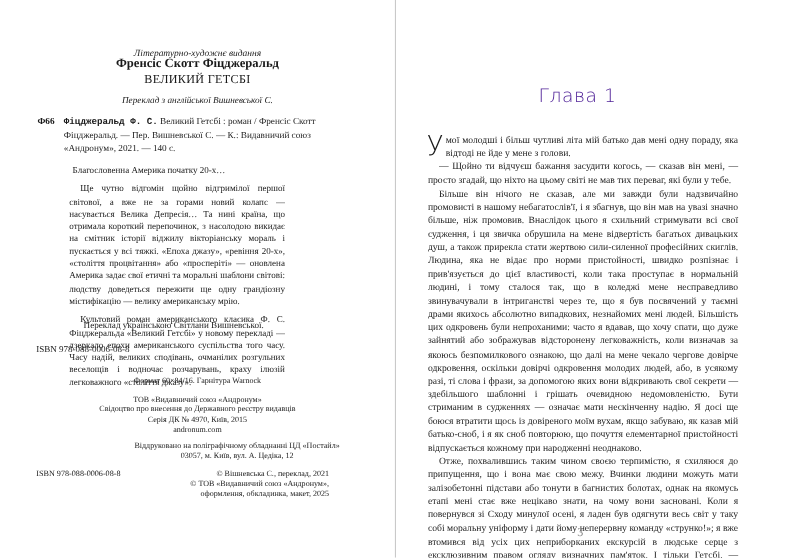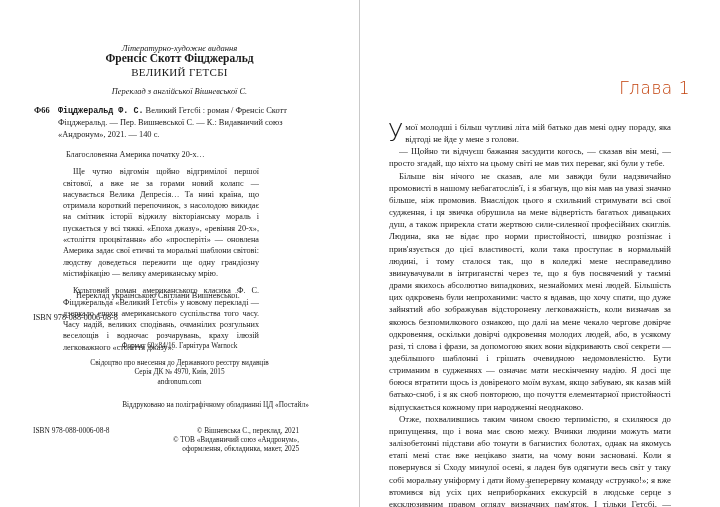--- a/index.html
+++ b/index.html
@@ -36,61 +36,63 @@
     .imprint { position: absolute; left: 0; width: 359px; text-align: center; font-size: 7.3px; line-height: 9.3px; }
     .imprint.format { top: 341px; }
     .imprint.publisher { top: 358px; }
     .imprint.printer { top: 400px; padding-left: 36px; }
 
     .isbn2 { position: absolute; top: 426px; left: 33px; font-size: 7.4px; }
     .copyrights { position: absolute; top: 426px; left: 173px; font-size: 7.3px; line-height: 9.2px; text-align: right; }
     .copyrights div.indent { padding-left: 7px; }
 
     
-    .chapter { position: absolute; top: 78px; left: 0; width: 330px; text-align: right;
-      font-family: "DejaVu Sans", sans-serif; font-weight: 300; font-size: 17px; letter-spacing: 0.5px; color: #c2410c; }
+    .chapter { position: absolute; top: 78px; left: 0; width: 330px; text-align: center;
+      font-family: "DejaVu Sans", sans-serif; font-weight: 300; font-size: 17px; letter-spacing: 0.5px; color: #4c1d95; }
     .body-text { position: absolute; top: 121px; left: 29px; width: 282px; font-size: 8.75px; line-height: 12.15px; text-align: justify; }
     .body-text p { margin: 0; text-indent: 10px; }
     .body-text p.dropcap-p { text-indent: 0; }
     .dropcap { float: left; font-family: "DejaVu Sans", sans-serif; font-size: 25px; line-height: 22px; margin: 1px 2px 0 -1px; font-weight: 300; }
     .pagenum { position: absolute; top: 478px; left: 0; width: 335px; text-align: center; font-size: 11px; color: #888; }
   </style>
 </head>
 <body>
 
 <div class="spread">
 
   <div class="page page-left">
     <div class="genre">Літературно-художнє видання</div>
     <div class="author">Френсіс Скотт Фіцджеральд</div>
     <div class="booktitle">ВЕЛИКИЙ ГЕТСБІ</div>
-    <div class="translated">Переклад з англійської Вішневської С.</div>
+    <div class="translated">Переклад з англійської Вишневської С.</div>
 
     <div class="catalog">
       <span class="code">Ф66</span>
       <div class="entry"><b>Фіцджеральд Ф. С.</b><span> Великий Гетсбі : роман / Френсіс Скотт Фіцджеральд. — Пер. Вишневської С.  — К.: Видавничий союз «Андронум», 2021. — 140 с.</span></div>
     </div>
 
     <div class="annot">
       <p class="first">Благословенна Америка початку 20-х…</p>
       <p>Ще чутно відгомін щойно відгримілої першої світової, а вже не за горами новий колапс — насувається Велика Депресія… Та нині країна, що отримала короткий перепочинок, з насолодою викидає на смітник історії віджилу вікторіанську мораль і пускається у всі тяжкі. «Епоха джазу», «ревіння 20-х», «століття процвітання» або «просперіті» — оновлена Америка задає свої етичні та моральні шаблони світові: людству доведеться пережити ще одну грандіозну містифікацію — велику американську мрію.</p>
       <p>Культовий роман американського класика Ф. С. Фіцджеральда «Великий Гетсбі» у новому перекладі — дзеркало епохи американського суспільства того часу. Часу надій, великих сподівань, очманілих розгульних веселощів і водночас розчарувань, краху ілюзій легковажного «століття джазу».</p>
     </div>
     <div class="annot-credit">Переклад українською Світлани Вишневської.</div>
 
     <div class="isbn1">ISBN  978-088-0006-08-8</div>
 
     <div class="imprint format">Формат 60×84/16. Гарнітура Warnock</div>
     <div class="imprint publisher">
+      <div>ТОВ «Видавничий союз «Андронум»</div>
       <div>Свідоцтво  про внесення до Державного реєстру видавців</div>
       <div>Серія ДК № 4970, Київ, 2015</div>
       <div>andronum.com</div>
     </div>
     <div class="imprint printer">
       <div>Віддруковано на поліграфічному обладнанні ЦД «Постайл»</div>
+      <div>03057, м. Київ, вул. А. Цедіка, 12</div>
     </div>
 
     <div class="isbn2">ISBN  978-088-0006-08-8</div>
     <div class="copyrights">
       <div>© Вішневська С., переклад, 2021</div>
       <div>© ТОВ «Видавничий союз «Андронум»,</div>
       <div class="indent">оформлення, обкладинка, макет, 2025</div>
     </div>
   </div>
 

